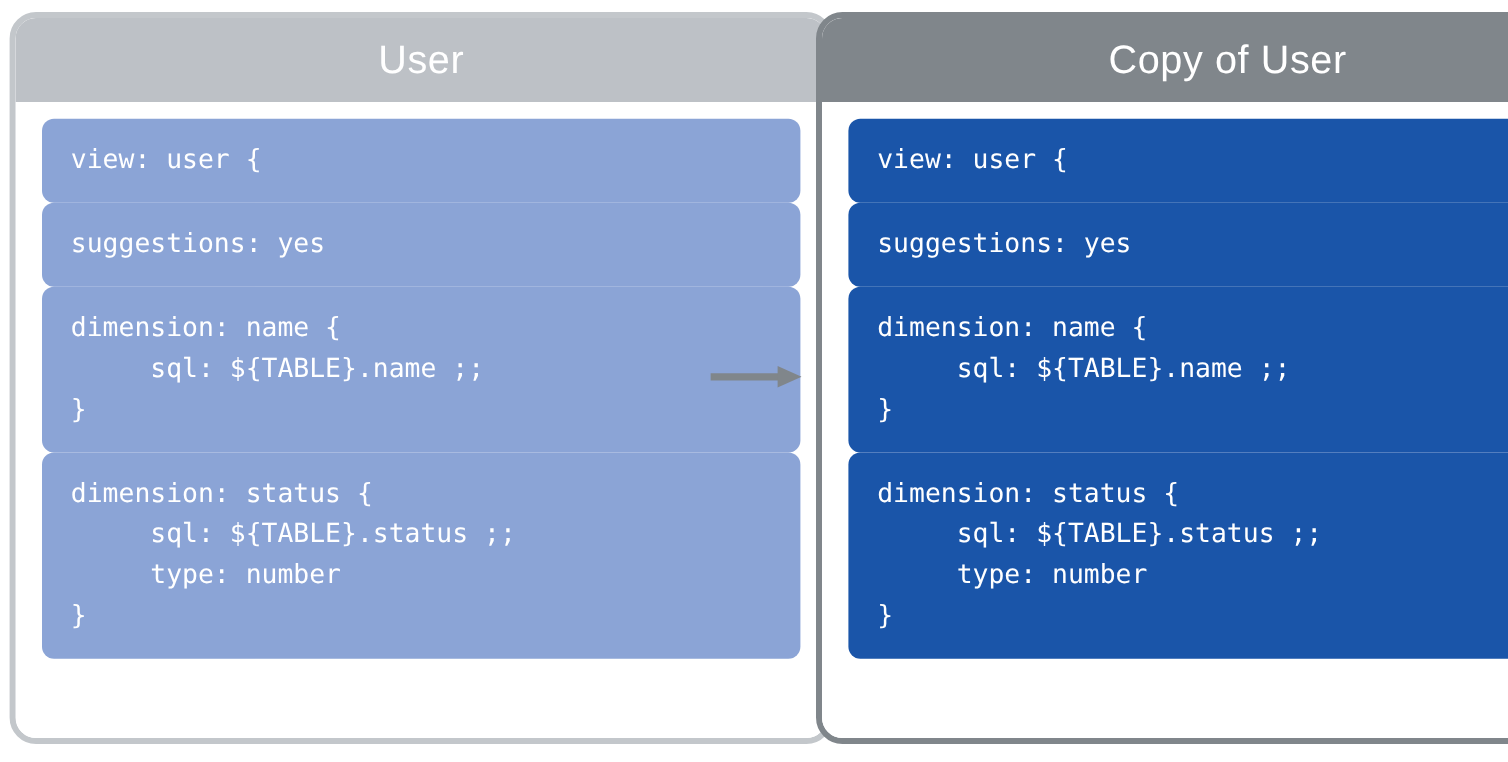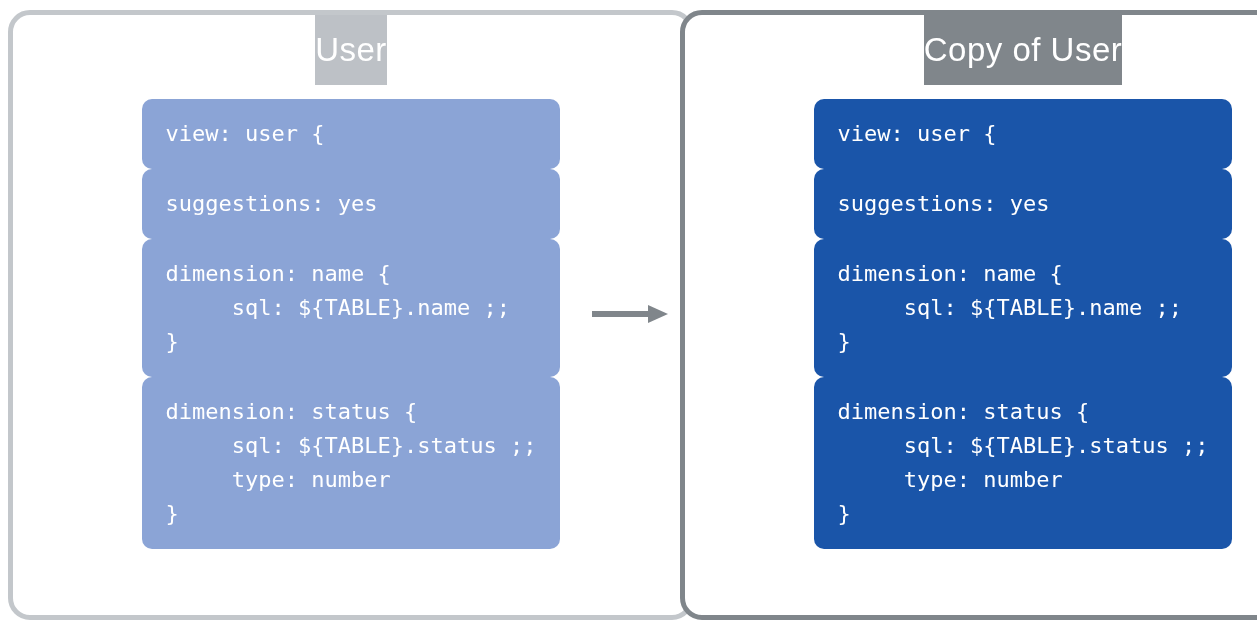--- a/index.html
+++ b/index.html
@@ -16,21 +16,20 @@
   .panel {
     position: absolute;
     top: 10px;
     width: 686px;
     height: 610px;
     border-radius: 22px;
     overflow: hidden;
     display: flex;
     flex-direction: column;
     background: #ffffff;
-    align-items: center;
   }
   .panel.left  { left: 8px;   border: 5px solid #C3C7CB; }
   .panel.right { left: 680px; border: 5px solid #80868B; }
 
   .panel-header {
     flex: 0 0 70px;
     display: flex;
     align-items: center;
     justify-content: center;
     color: #ffffff;

